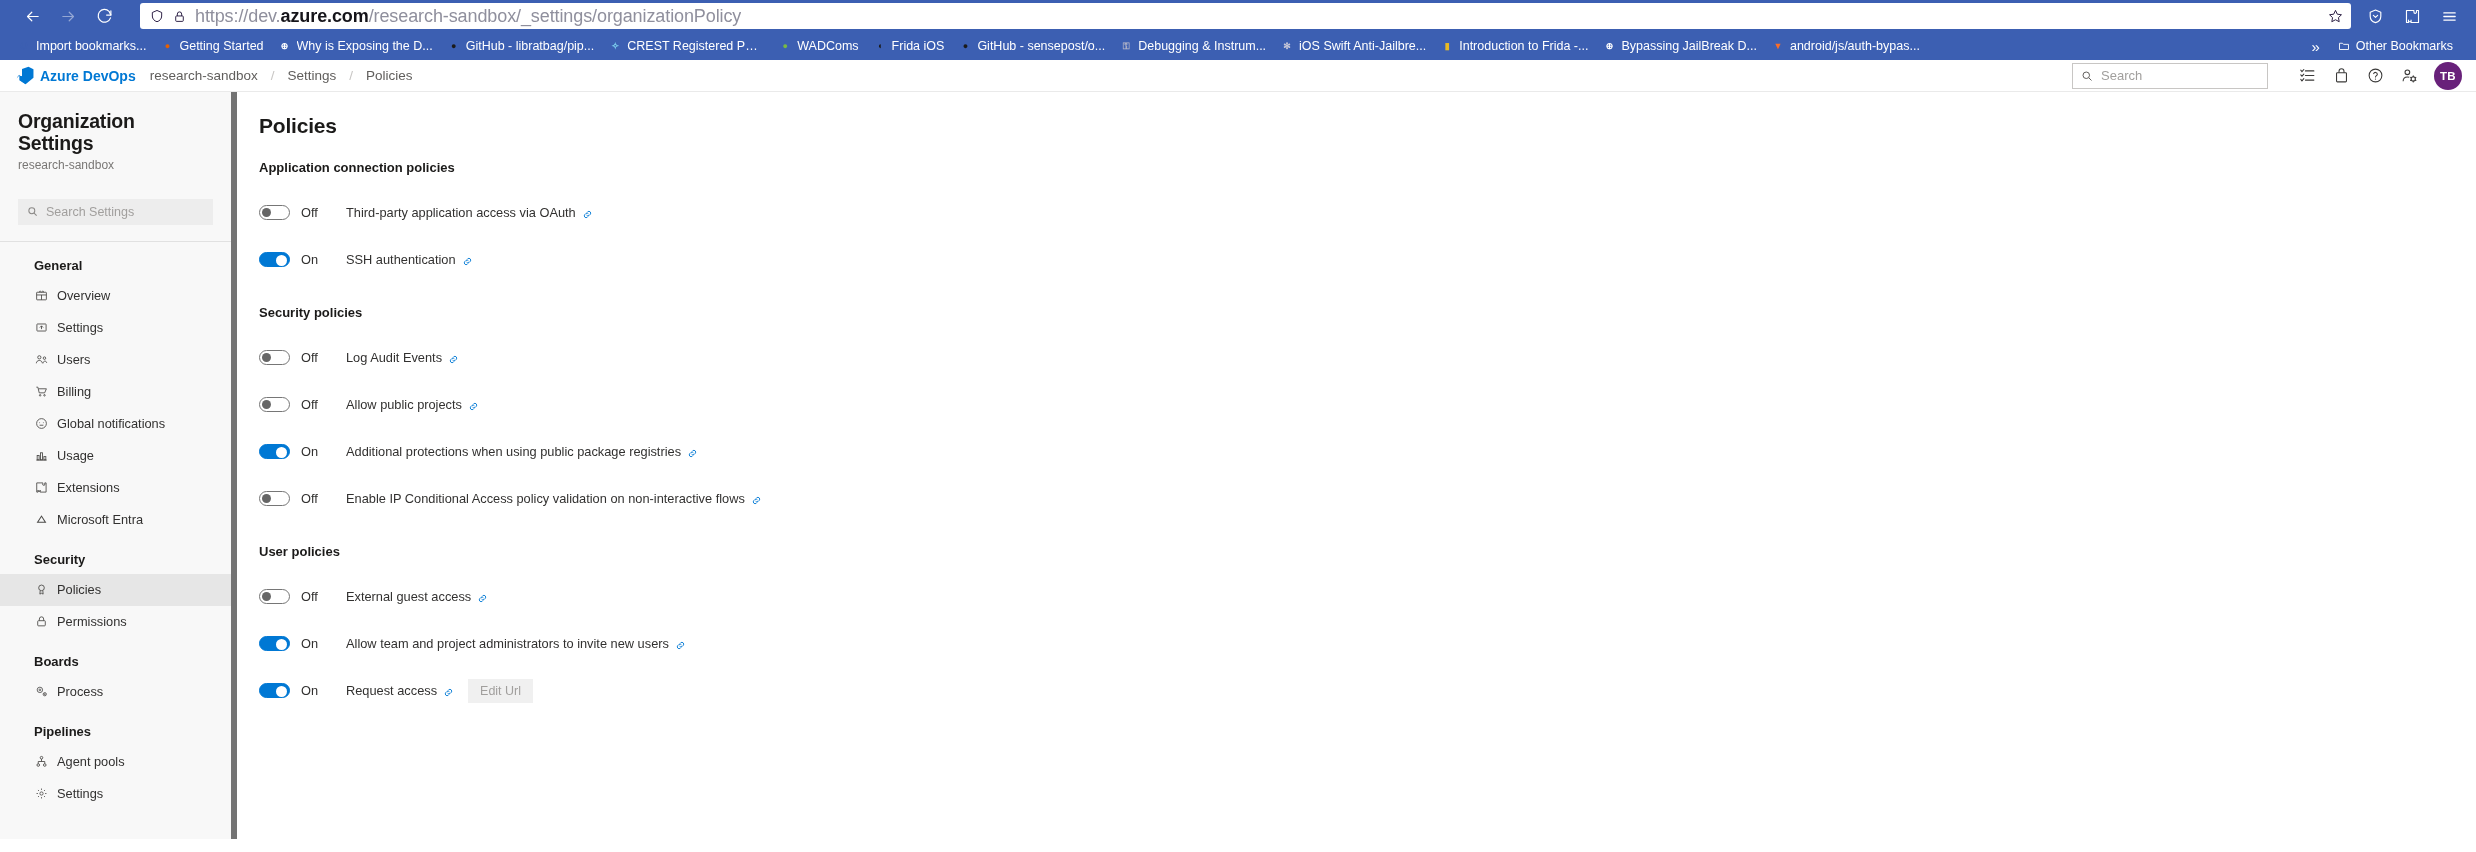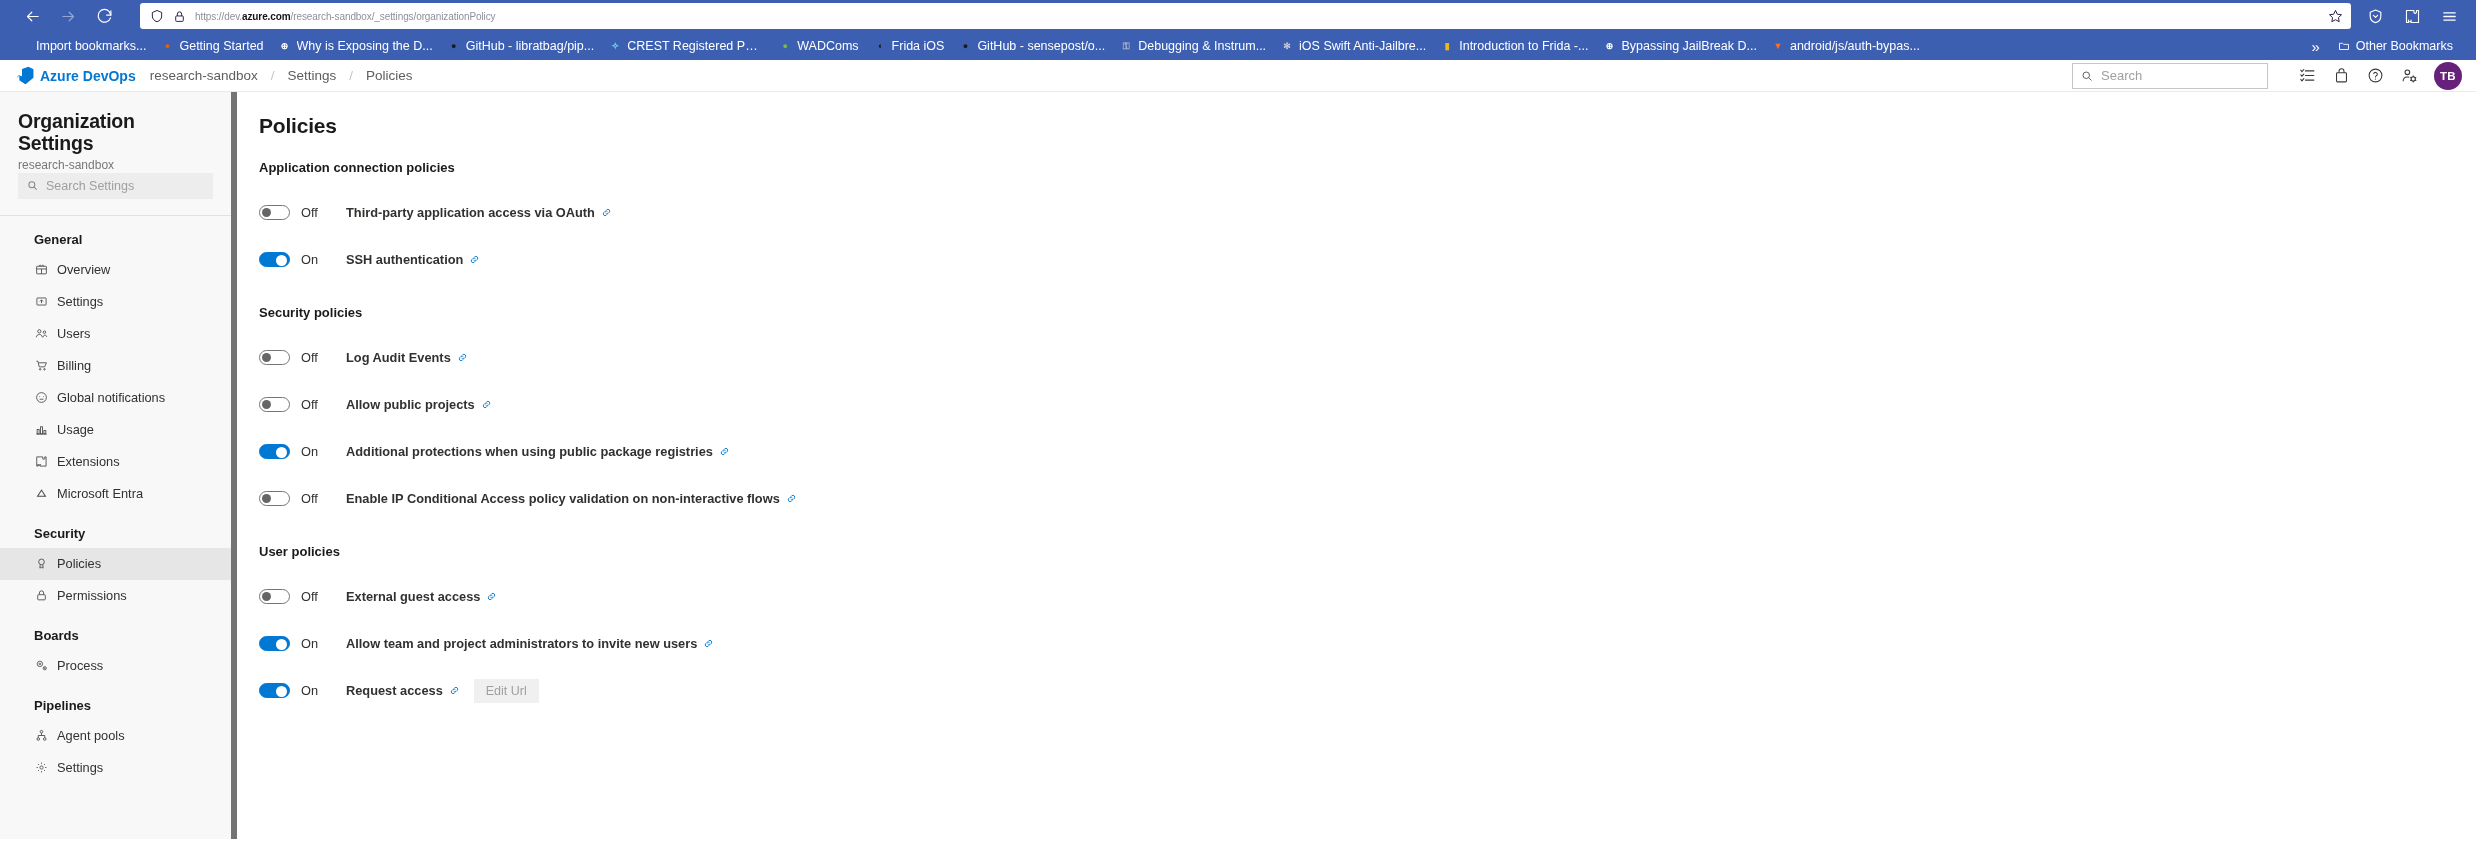--- a/index.html
+++ b/index.html
@@ -34,21 +34,21 @@
     border-radius: 3px;
     margin: 0 16px 0 18px;
     display: flex;
     align-items: center;
     padding: 0 10px;
     gap: 9px;
     position: relative;
   }
   .urlbar .shield, .urlbar .lock { color: #20123a; display:flex; align-items:center; }
   .url-text {
-    font-size: 10px;
+    font-size: 18px;
     color: #8f8f9d;
     white-space: nowrap;
     overflow: hidden;
     letter-spacing: -0.1px;
   }
   .url-text b { color: #15141a; font-weight: 700; }
   .url-star {
     position: absolute; right: 8px; top: 50%; transform: translateY(-50%);
     color: #20123a; display: flex; align-items: center;
   }
@@ -147,21 +147,21 @@
     color: #1b1a19;
     padding: 0 18px;
     line-height: 1.15;
     letter-spacing: -0.2px;
   }
   .side-sub {
     font-size: 12px; color: #797775;
     padding: 3px 18px 0 18px;
   }
   .side-search {
-    margin: 1px 18px 0 18px;
+    margin: 27px 18px 0 18px;
     height: 26px;
     background: #ededed;
     display: flex; align-items: center;
     padding: 0 9px; gap: 8px;
   }
   .side-search .sicon { color: #8a8886; display: flex; }
   .side-search-ph { font-size: 12.5px; color: #a19f9d; }
   .side-div { height: 1px; background: #e1e1e1; margin-top: 16px; }
 
   .side-group-title {
@@ -231,23 +231,22 @@
   .toggle-state {
     width: 45px;
     margin-left: 11px;
     font-size: 12.8px;
     color: #323130;
     flex: 0 0 auto;
   }
   .policy-label {
     font-size: 12.8px;
     color: #323130;
-    display: flex; align-items: center; gap: 6px;
+    display: flex; align-items: flex-end; gap: 6px;
     white-space: nowrap;
-    font-weight: bold;
   }
   .link-icon { color: #0078d4; display: inline-flex; align-items: center; }
   .edit-url-btn {
     margin-left: 14px;
     background: #f0f0f0;
     color: #a19f9d;
     border: none;
     font-size: 12.5px;
     font-family: "Liberation Sans", sans-serif;
     padding: 5px 12px;

